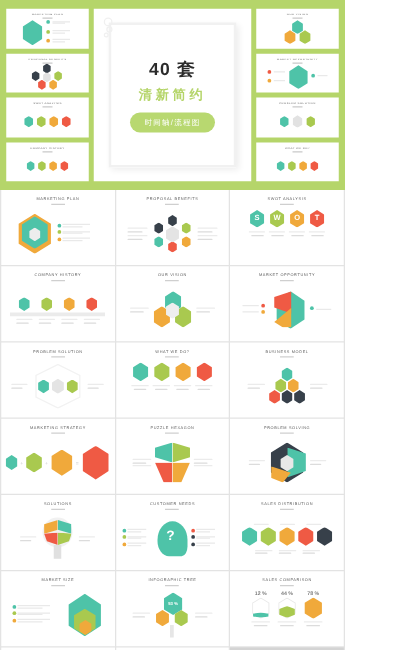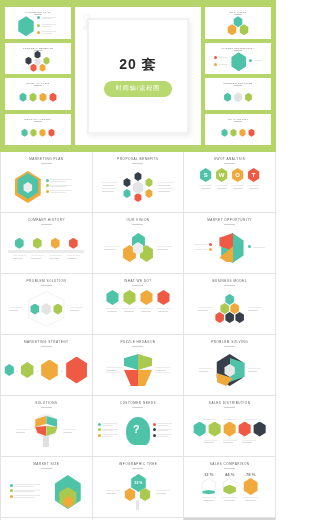--- a/index.html
+++ b/index.html
@@ -242,21 +242,22 @@
   </div>
 
   <div class="hero-center">
     <div class="frame"></div>
     <div class="ribbon">
       <i class="r1"></i>
         <i class="r2"></i>
         <i class="r3"></i>
     </div>
     <div class="center-stack">
-      <div class="t-count">20 套</div>
+      <div class="t-count">40 套</div>
+      <div class="t-sub">清新简约</div>
       <div class="t-pill">时间轴/流程图</div>
     </div>
   </div>
 
   <div class="hero-col">
     <div class="mini-slide">
       <div class="mini-title">OUR VISION</div>
       <div class="mini-rule"></div>
       <div class="mini-body">
         <div style="width:22px;height:20px;position:relative;">

